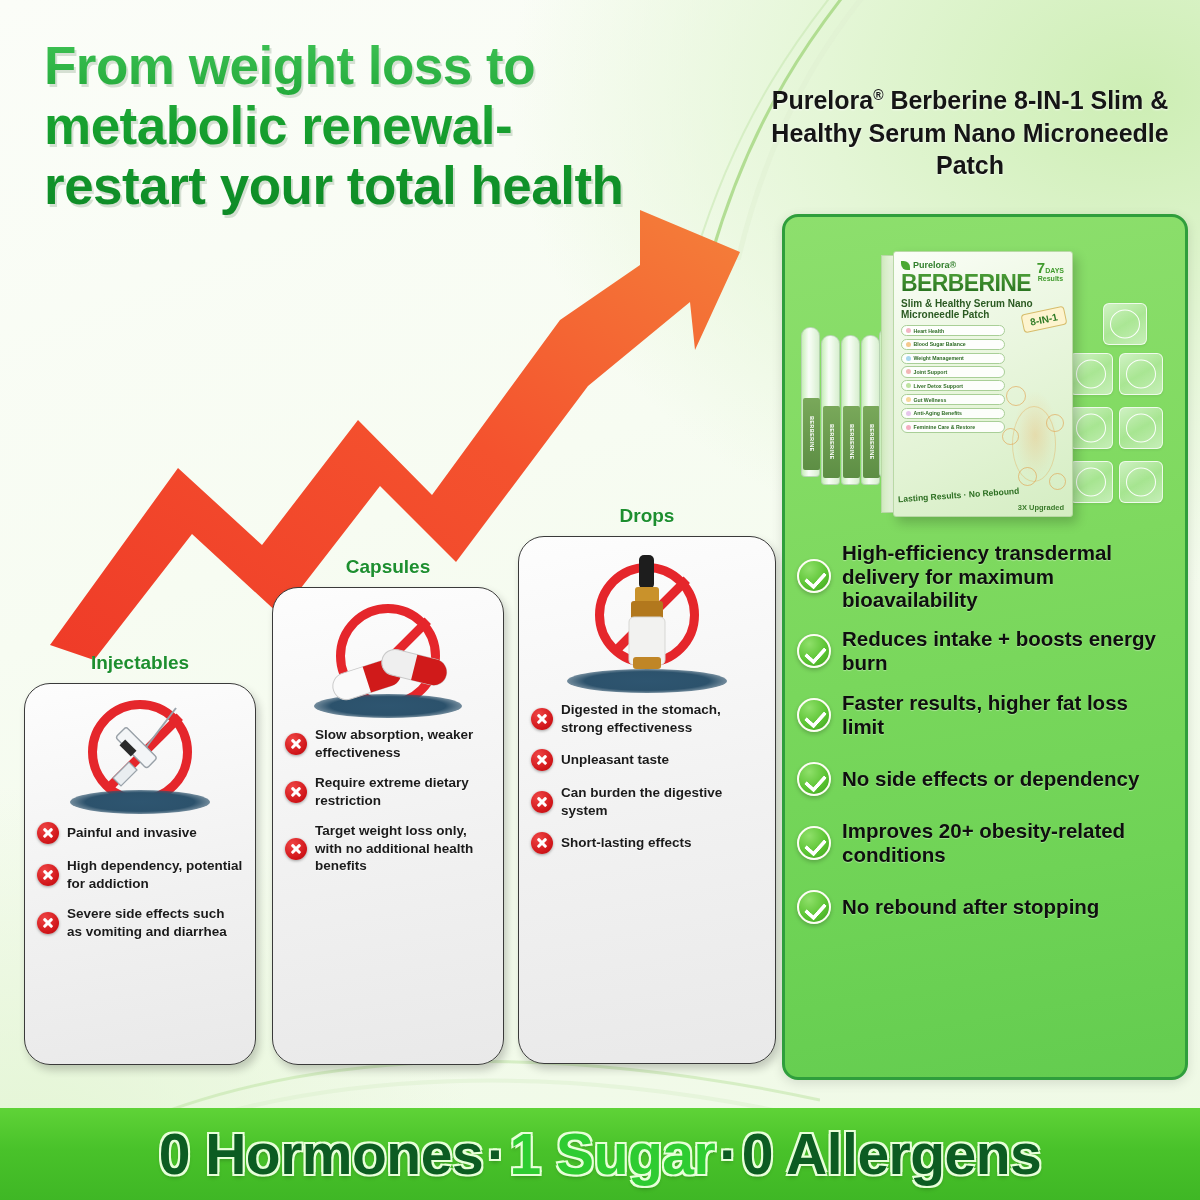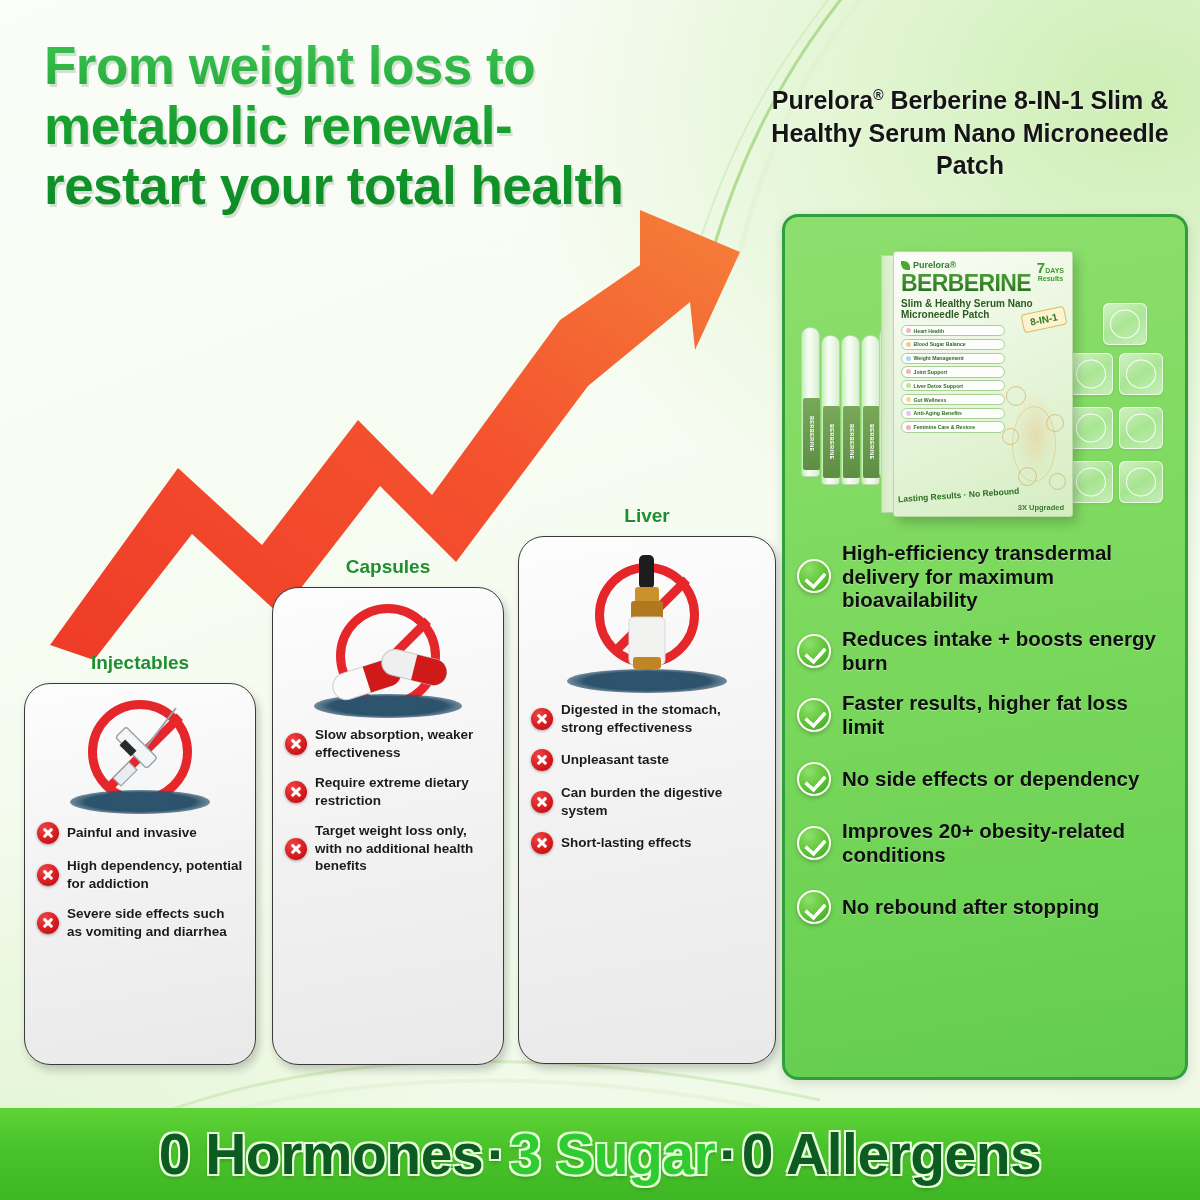--- a/index.html
+++ b/index.html
@@ -414,21 +414,21 @@
           </li>
         <li>
             <span class="x-badge"></span>
             <span>Target weight loss only, with no additional health benefits</span>
           </li>
       </ul>
     </div>
   </div>
 
   <div class="card-col c3">
-    <div class="card-label">Liver</div>
+    <div class="card-label">Drops</div>
     <div class="card c3">
       <div class="card-visual">
         <div class="no-sign" style="top:14px"></div>
         <svg width="120" height="140" viewBox="0 0 120 140" style="position:relative;z-index:1">
           <rect x="52" y="2" width="15" height="34" rx="5" fill="#1d1d1d"></rect>
           <rect x="48" y="34" width="24" height="16" rx="3" fill="#c9922b"></rect>
           <rect x="44" y="48" width="32" height="22" rx="3" fill="#b2781d"></rect>
           <rect x="42" y="64" width="36" height="48" rx="5" fill="#f2f2f0" stroke="#d7d7d4" stroke-width="1"></rect>
           <rect x="46" y="104" width="28" height="12" rx="3" fill="#c08626"></rect>
         </svg>
@@ -577,15 +577,15 @@
       </li>
     <li>
         <span class="check-badge"></span>
         <span class="benefit-text">No rebound after stopping</span>
       </li>
   </ul>
 </div>
 
 <div class="banner">
   <div class="banner-text">
-    <span>0 Hormones</span><span class="sep">·</span><span class="sugar">3 Sugar</span><span class="sep">·</span><span>0 Allergens</span>
+    <span>0 Hormones</span><span class="sep">·</span><span class="sugar">1 Sugar</span><span class="sep">·</span><span>0 Allergens</span>
   </div>
 </div>
 
 </body></html>

